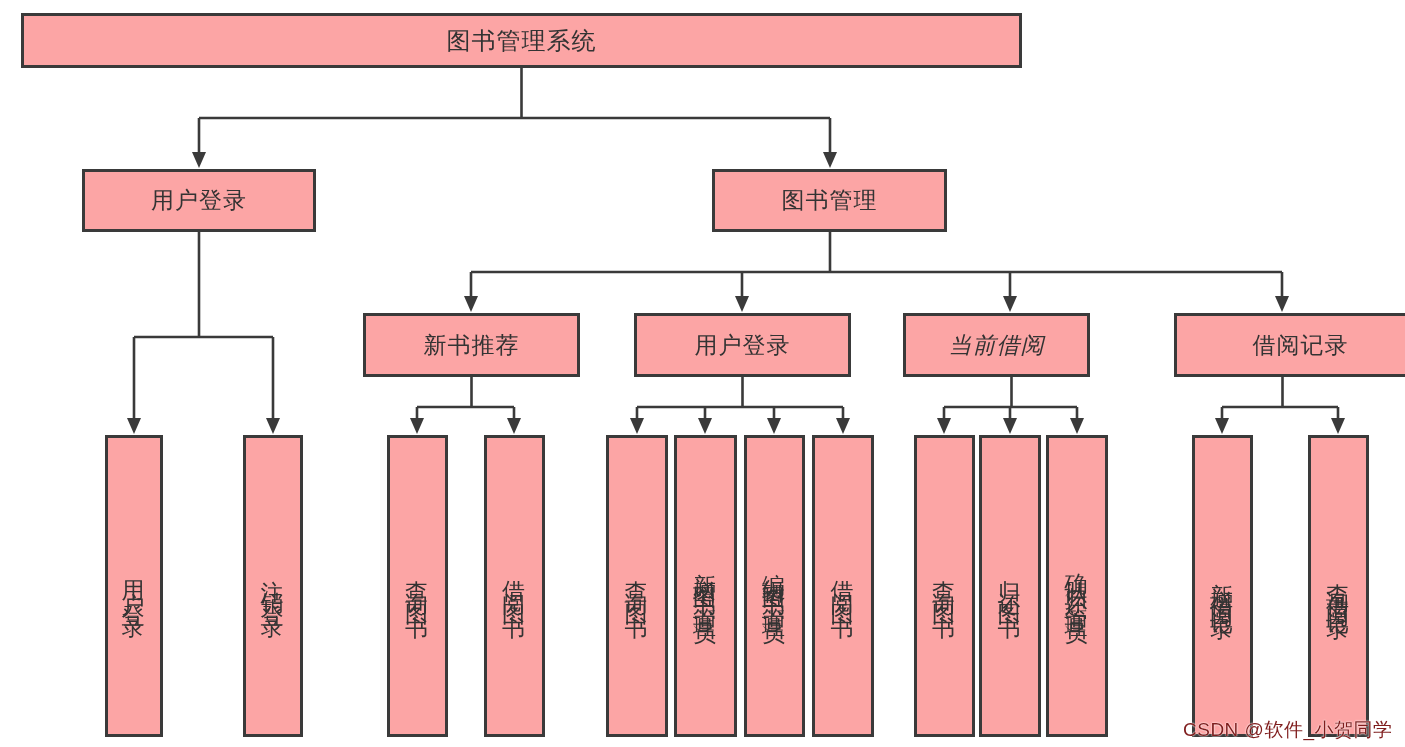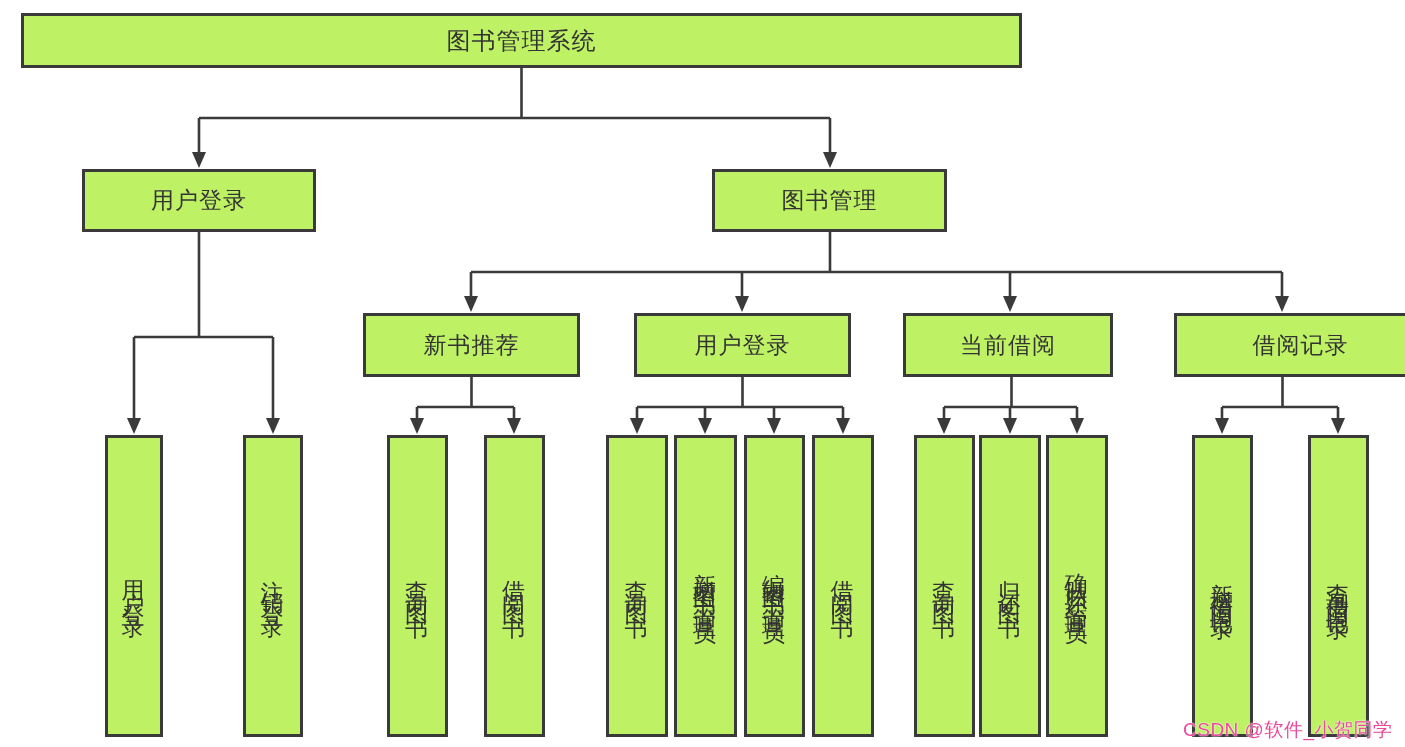--- a/index.html
+++ b/index.html
@@ -2,31 +2,31 @@
 <html><head>
 <meta charset="utf-8">
 <style>
   html,body{margin:0;padding:0;background:#ffffff;}
   .canvas{
     position:relative;width:1405px;height:747px;background:#ffffff;overflow:hidden;
     font-family:"Liberation Sans", sans-serif;
   }
   .wires{position:absolute;left:0;top:0;width:1405px;height:747px;pointer-events:none;}
   .box{
-    position:absolute;box-sizing:border-box;border:3px solid #3a3a3a;background:#bef264;
+    position:absolute;box-sizing:border-box;border:3px solid #3a3a3a;background:#fca5a5;
     display:flex;align-items:center;justify-content:center;
     color:#333333;text-align:center;white-space:nowrap;
   }
   .h{font-size:23px;letter-spacing:1px;}
   #root{left:21px;top:13px;width:1001px;height:55px;font-size:24px;}
   #l2a{left:82px;top:169px;width:234px;height:63px;}
   #l2b{left:712px;top:169px;width:235px;height:63px;}
   #l3a{left:363px;top:313px;width:217px;height:64px;}
   #l3b{left:634px;top:313px;width:217px;height:64px;}
-  #l3c{left:903px;top:313px;width:210px;height:64px;}
+  #l3c{left:903px;top:313px;width:187px;height:64px;font-style:italic;}
   #l3d{left:1174px;top:313px;width:253px;height:64px;}
   .leaf{
     top:435px;height:302px;font-size:23px;
     writing-mode:vertical-rl;text-orientation:mixed;letter-spacing:7px;
   }
   .leaf.short{letter-spacing:12px;}
   #g1a{left:105px;width:58px;}
   #g1b{left:243px;width:60px;}
   #g2a{left:387px;width:61px;}
   #g2b{left:484px;width:61px;}
@@ -34,21 +34,21 @@
   #g3b{left:674px;width:63px;}
   #g3c{left:744px;width:61px;}
   #g3d{left:812px;width:62px;}
   #g4a{left:914px;width:61px;}
   #g4b{left:979px;width:62px;}
   #g4c{left:1046px;width:62px;}
   #g5a{left:1192px;width:61px;}
   #g5b{left:1308px;width:61px;}
   .watermark{
     position:absolute;left:1183px;top:717px;z-index:5;
-    font-size:19px;color:#ec4899;letter-spacing:0.5px;
+    font-size:19px;color:#7f1d1d;letter-spacing:0.5px;
     text-shadow:0 0 2px #ffffff, 0 0 1px #ffffff;
   }
 </style>
 </head>
 <body>
 
 <div class="canvas">
 
   <svg class="wires" viewBox="0 0 1405 747" xmlns="http://www.w3.org/2000/svg">
     <g stroke="#3a3a3a" stroke-width="2.6" fill="none">

